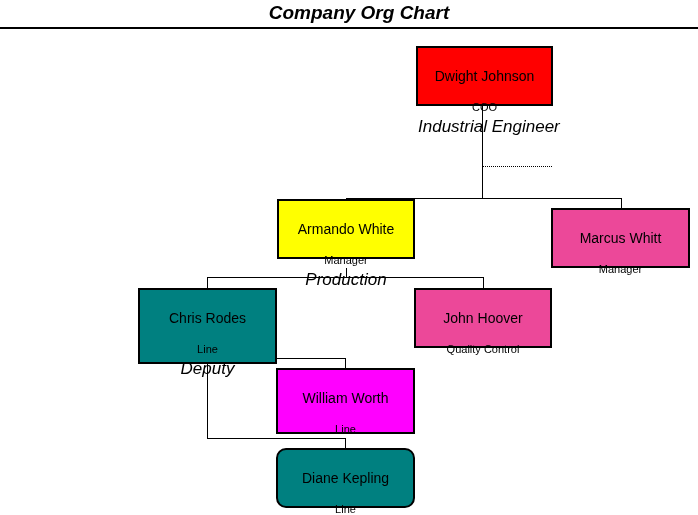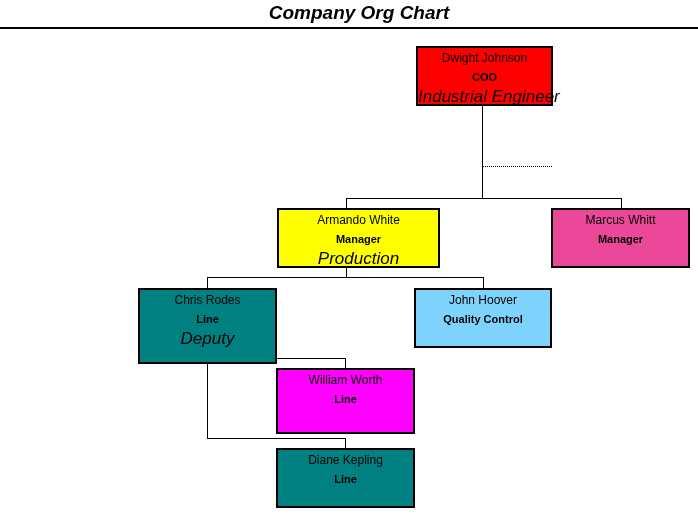--- a/index.html
+++ b/index.html
@@ -10,22 +10,22 @@
   .chart-title{
     position:absolute;top:2px;left:10px;width:698px;text-align:center;
     font-size:19px;font-weight:bold;font-style:italic;letter-spacing:0px;
   }
   .title-rule{position:absolute;left:0;top:27px;width:698px;height:2px;background:#000;}
   .node{
     position:absolute;box-sizing:border-box;border:2px solid #000;
     text-align:center;color:#000;
   }
   .node.thin{border-width:1px;}
-  .node .nm{font-size:12px;line-height:19px;padding-top:1px;white-space:nowrap;}
-  .node .rl{font-size:11px;line-height:19px;font-weight:bold;white-space:nowrap;}
+  .node .nm{font-size:14px;line-height:19px;padding-top:19px;white-space:nowrap;}
+  .node .rl{font-size:11px;line-height:19px;font-weight:normal;white-space:nowrap;margin-top:12px;}
   .node .dt{font-size:17px;line-height:19px;font-style:italic;white-space:nowrap;}
   .line{position:absolute;background:#000;}
   .dotted{position:absolute;height:0;border-top:1px dotted #000;}
 </style>
 </head>
 <body>
 
 <div class="canvas">
 
   <div class="chart-title">Company Org Chart</div>
@@ -46,46 +46,46 @@
   <div class="line" style="left:207px;top:438px;width:139px;height:1px;"></div>
   <div class="line" style="left:345px;top:438px;width:1px;height:10px;"></div>
 
   <div class="node" style="left: 416px; top: 46px; width: 137px; height: 60px; background-color: rgb(255, 0, 0);">
     <div class="nm">Dwight Johnson</div>
     <div class="rl">COO</div>
     <div class="dt">Industrial Engineer</div>
   </div>
 
 
-  <div class="node" style="left: 277px; top: 208px; width: 163px; height: 60px; background-color: rgb(255, 255, 0);">
+  <div class="node" style="left: 277px; top: 199px; width: 138px; height: 60px; background-color: rgb(255, 255, 0);">
     <div class="nm">Armando White</div>
     <div class="rl">Manager</div>
     <div class="dt">Production</div>
   </div>
 
   <div class="node" style="left: 551px; top: 208px; width: 139px; height: 60px; background-color: #ec4899;">
     <div class="nm">Marcus Whitt</div>
     <div class="rl">Manager</div>
   </div>
 
   <div class="node" style="left: 138px; top: 288px; width: 139px; height: 76px; background-color: rgb(0, 128, 128);">
     <div class="nm">Chris Rodes</div>
     <div class="rl">Line</div>
     <div class="dt">Deputy</div>
   </div>
 
-  <div class="node" style="left: 414px; top: 288px; width: 138px; height: 60px; background-color: #7dd3fc;">
+  <div class="node" style="left: 414px; top: 288px; width: 138px; height: 60px; background-color: #ec4899;">
     <div class="nm">John Hoover</div>
     <div class="rl">Quality Control</div>
     <div class="dt"></div>
   </div>
 
   <div class="node" style="left: 276px; top: 368px; width: 139px; height: 66px; background-color: rgb(255, 0, 255);">
     <div class="nm">William Worth</div>
     <div class="rl">Line</div>
   </div>
 
-  <div class="node" style="left: 276px; top: 448px; width: 139px; height: 60px; background-color: rgb(0, 128, 128);">
+  <div class="node" style="left: 276px; top: 448px; width: 139px; height: 60px; background-color: rgb(0, 128, 128); border-radius: 10px;">
     <div class="nm">Diane Kepling</div>
     <div class="rl">Line</div>
   </div>
 
 </div>
 
 </body></html>

